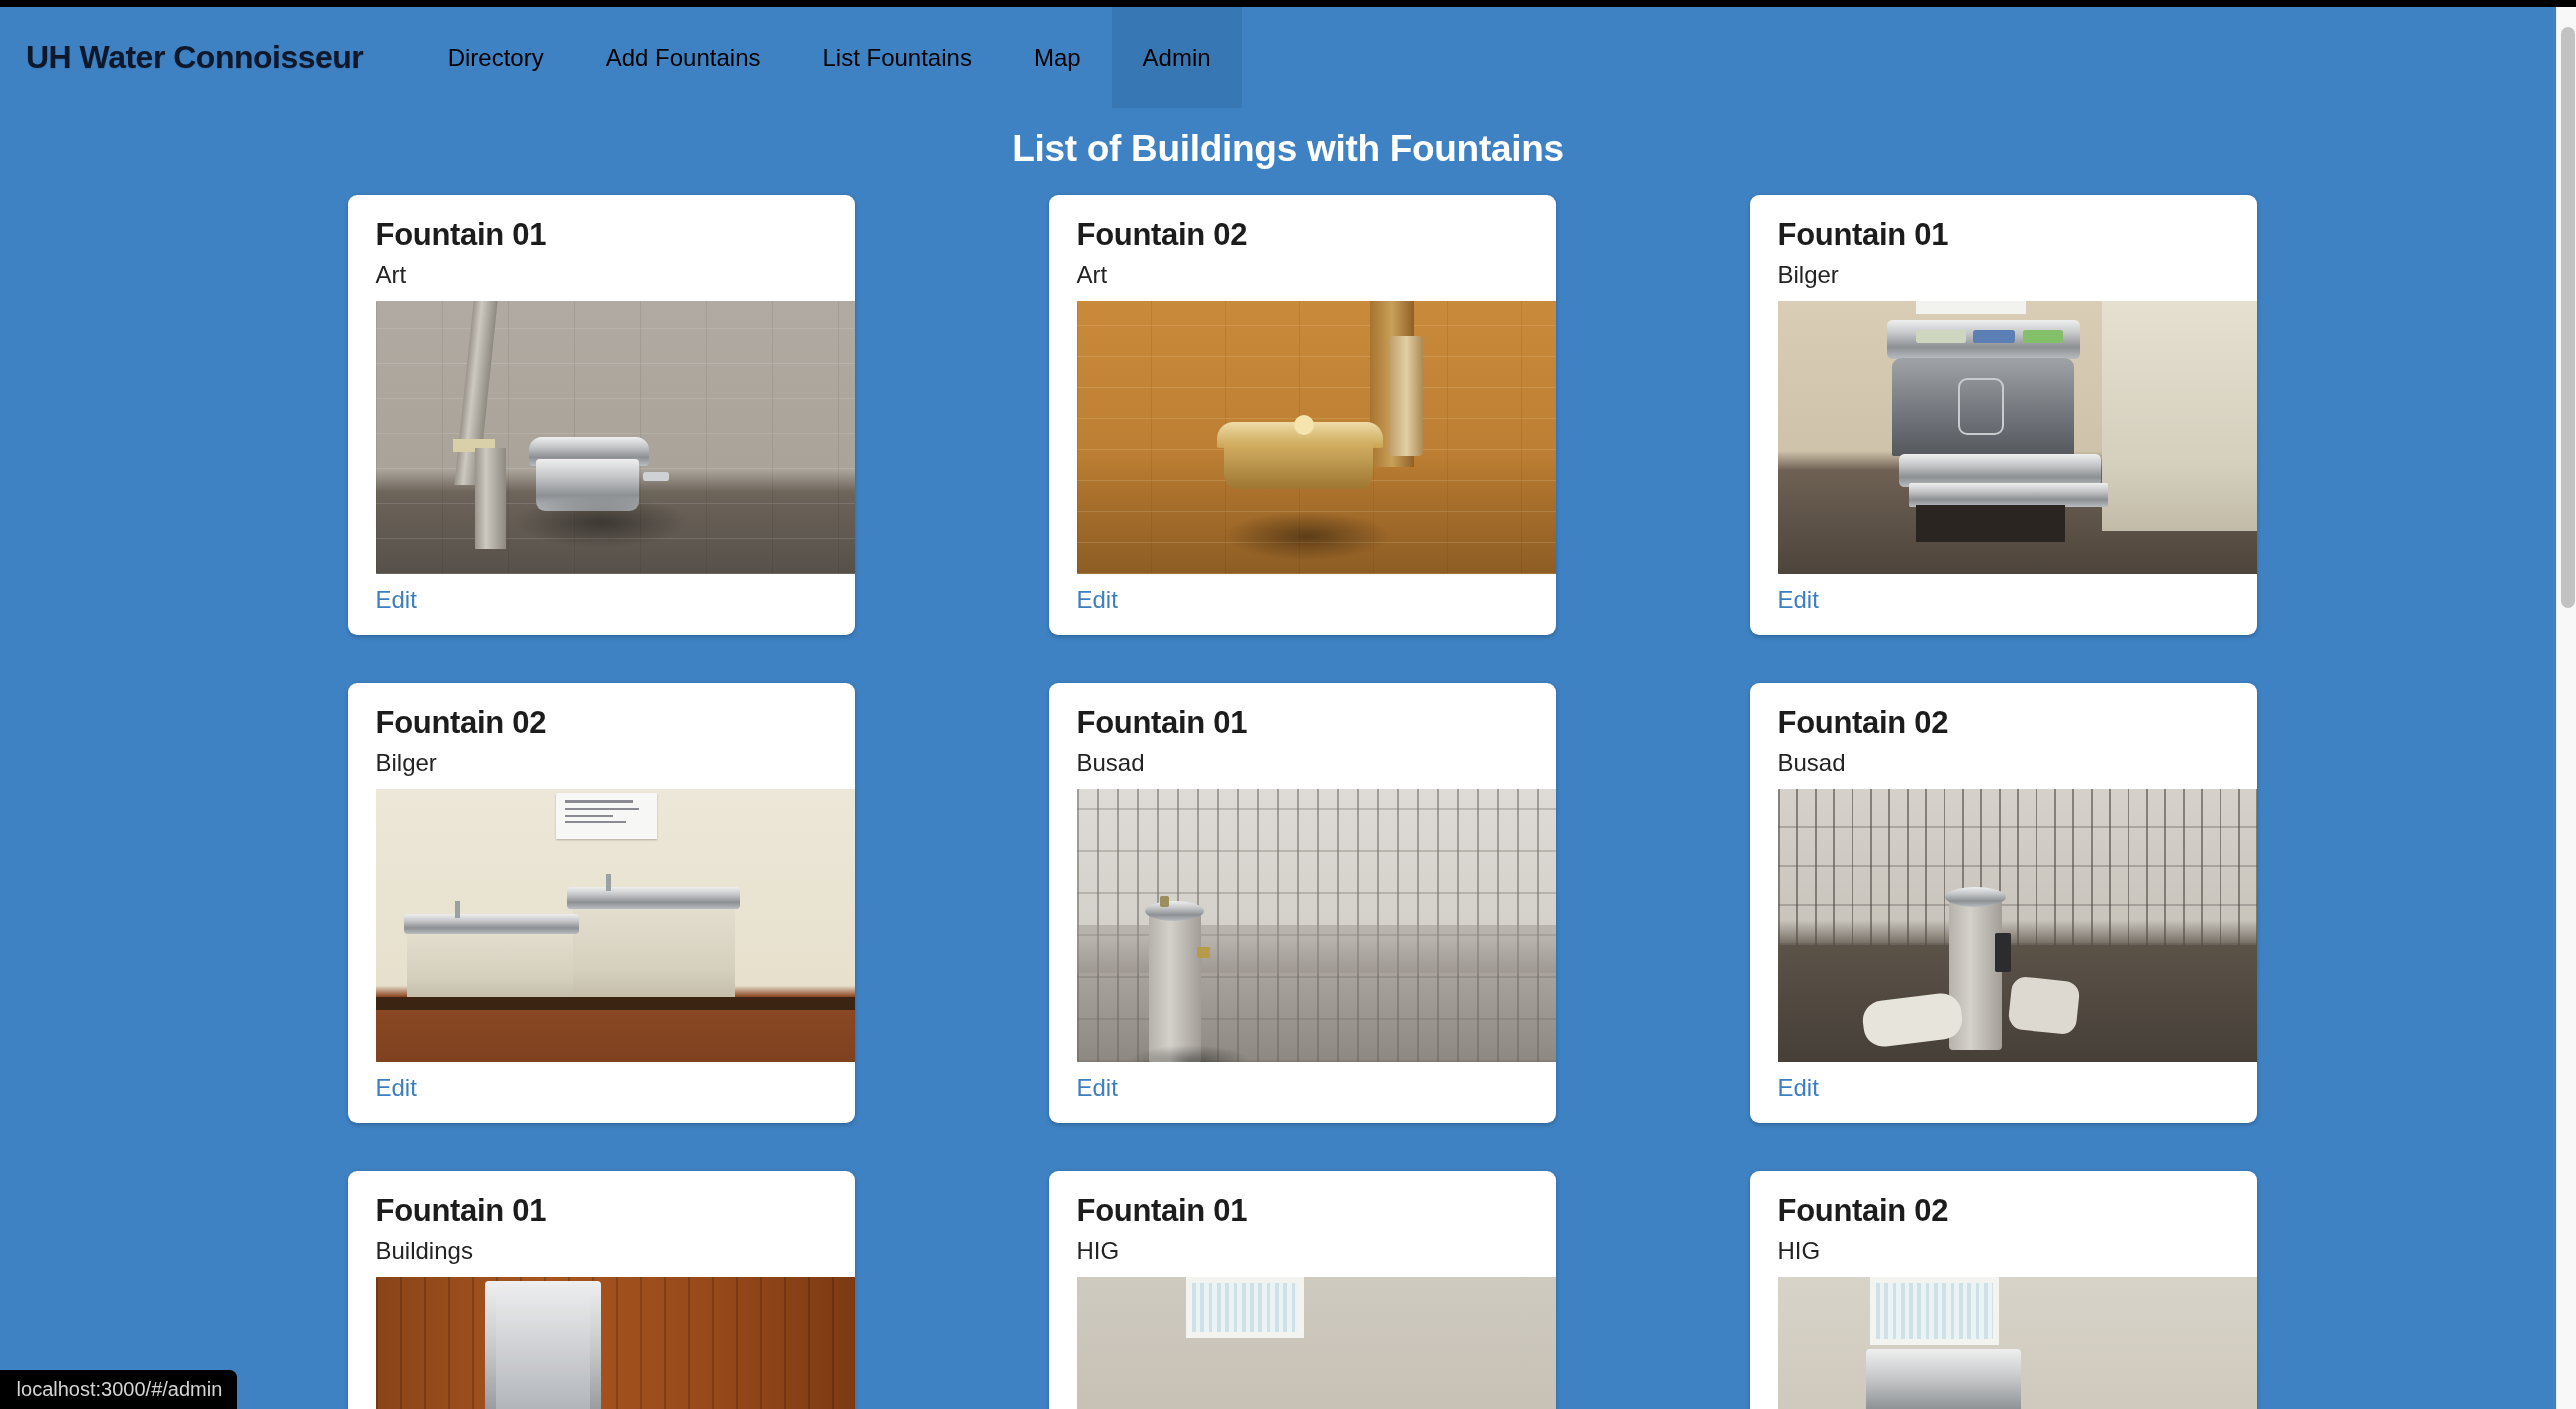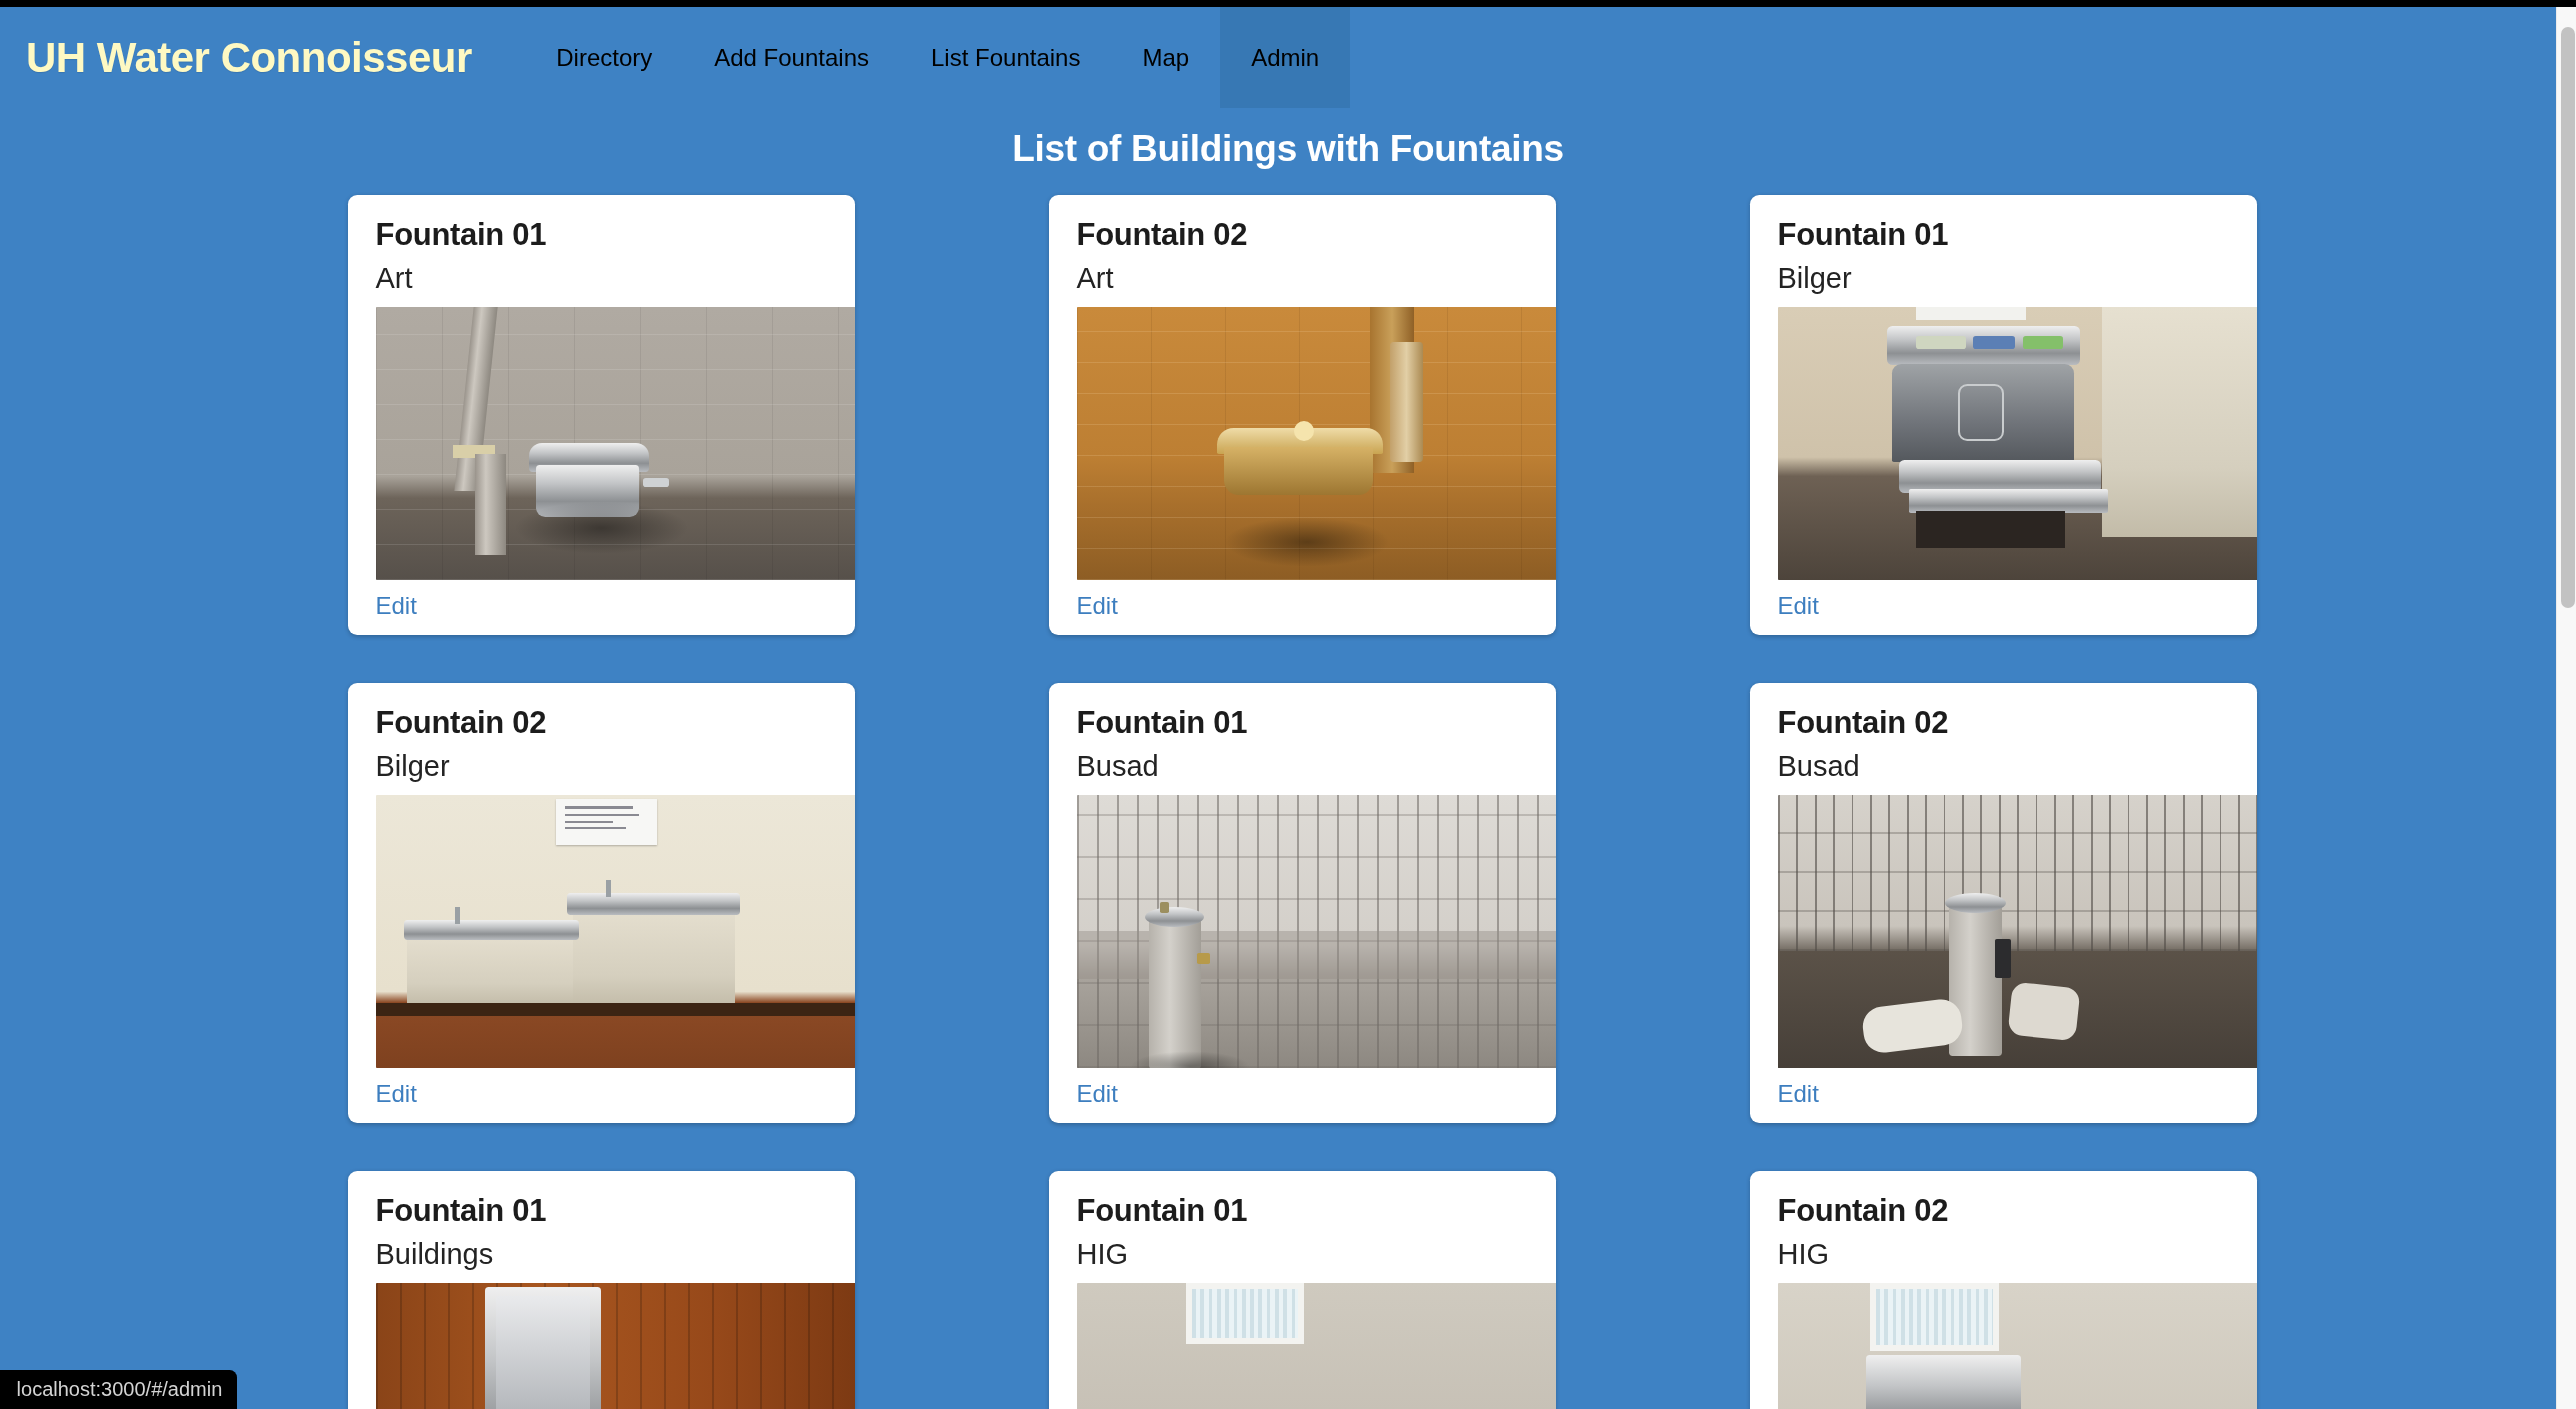--- a/index.html
+++ b/index.html
@@ -37,23 +37,23 @@
     background: #3e82c4;
     display: flex;
     align-items: stretch;
   }
 
   #brand {
     display: flex;
     align-items: center;
     padding-left: 26px;
     padding-right: 18.4px;
-    font-size: 42px;
+    font-size: 32px;
     font-weight: bold;
-    color: #fef9c3;
+    color: #0f172a;
     letter-spacing: -0.5px;
     white-space: nowrap;
     text-shadow: 0 0.9px 0.9px rgba(0,0,0,.10);
   }
 
   #nav-links {
     display: flex;
     align-items: stretch;
     margin-left: 35px;
   }
@@ -127,21 +127,21 @@
 
   .card-title {
     font-size: 31px;
     font-weight: bold;
     color: #1c1c1c;
     letter-spacing: -0.3px;
     line-height: 1.15;
   }
 
   .card-subtitle {
-    font-size: 29px;
+    font-size: 24px;
     color: #232323;
     margin-top: 8.3px;
     line-height: 1.2;
   }
 
   .card-photo {
     margin-top: 11px;
     width: 480px;
     height: 273px;
     border-radius: 0.9px;

